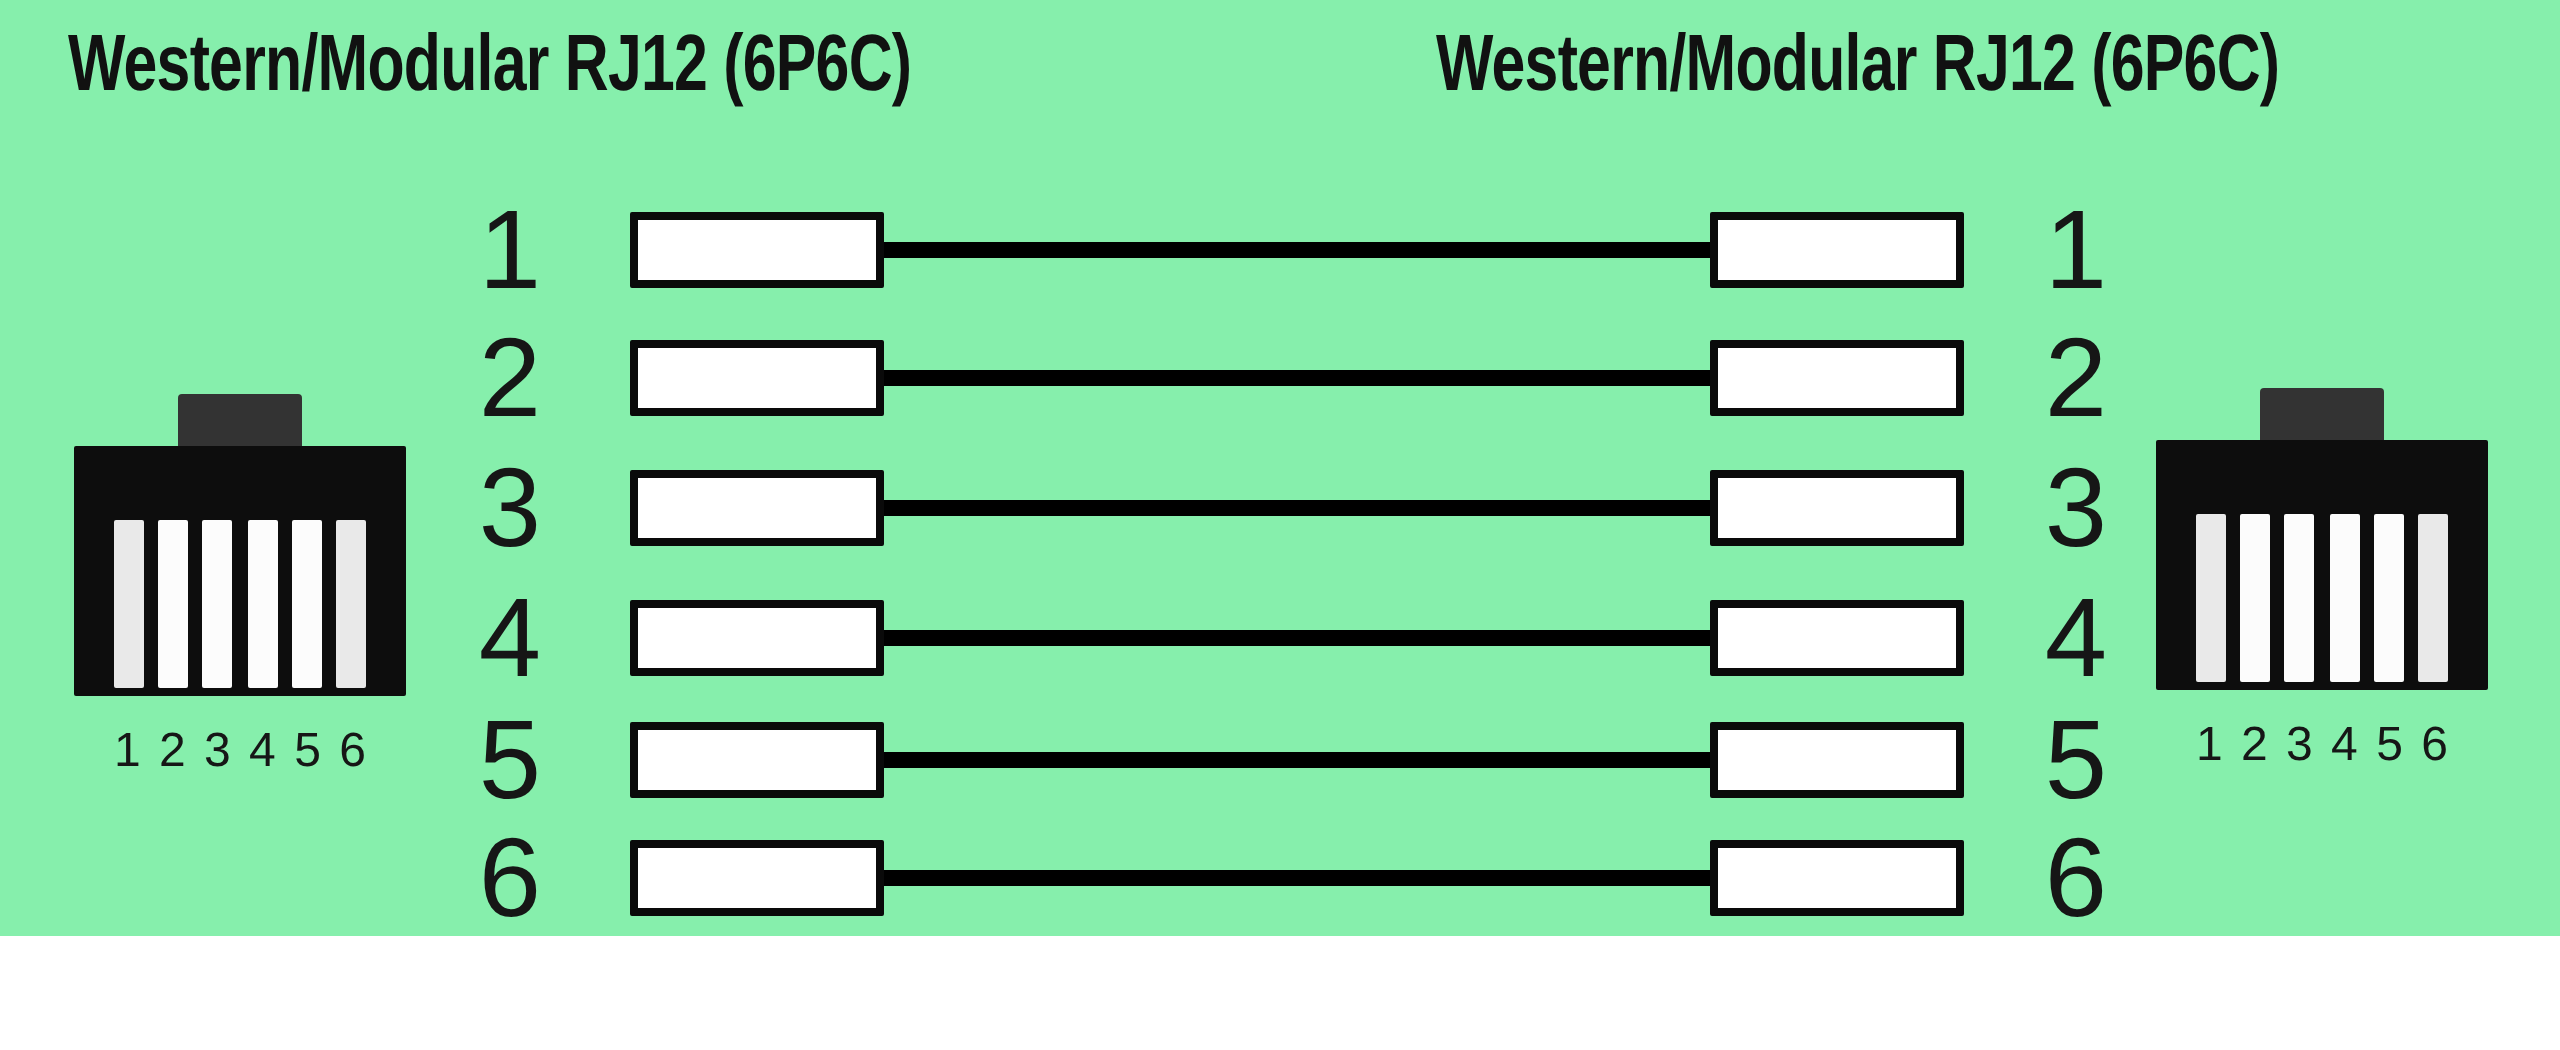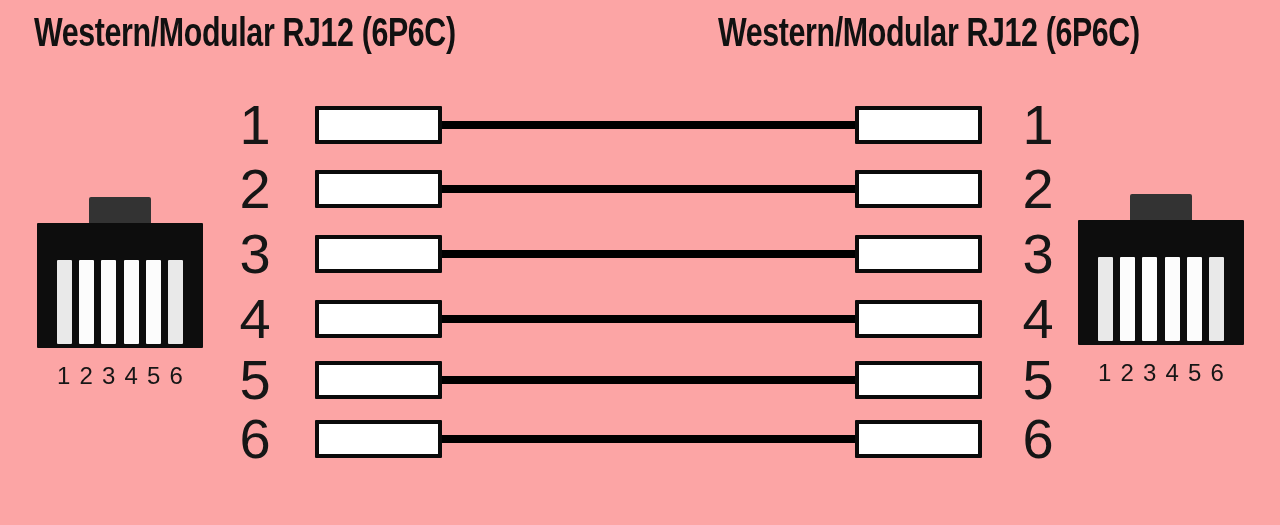--- a/index.html
+++ b/index.html
@@ -4,22 +4,22 @@
 <style>
   html, body {
     margin: 0;
     padding: 0;
     background: #ffffff;
     font-family: "Liberation Sans", "DejaVu Sans", sans-serif;
   }
   .canvas {
     position: relative;
     width: 1280px;
-    height: 525px;
-    background: #fca5a5;
+    height: 468px;
+    background: #86efac;
     overflow: hidden;
     color: #111111;
   }
 
   
   .title {
     position: absolute;
     top: 12px;
     font-size: 40px;
     font-weight: bold;

